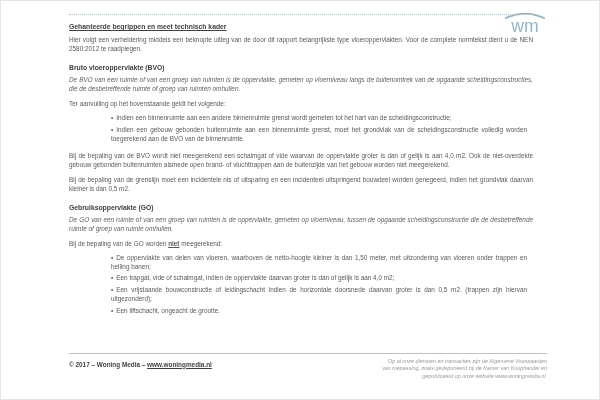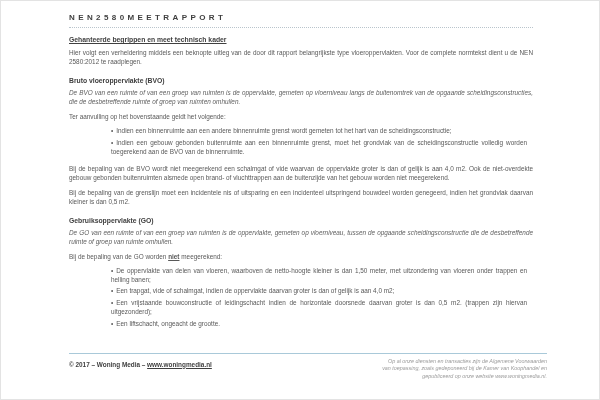--- a/index.html
+++ b/index.html
@@ -98,24 +98,29 @@
     color:#9a9a9a;
     text-align:right;
     line-height:1.45;
   }
 </style>
 </head>
 <body>
 
 <div class="page">
 
+  <div class="logo">
+    <svg viewBox="0 0 60 40" width="44" height="30">
+      <path d="M3,15 Q30,2 57,15" fill="none" stroke="#8fb6ca" stroke-width="2.5"></path>
+      <text x="30" y="33" text-anchor="middle" font-family="Liberation Sans, DejaVu Sans, sans-serif" font-size="24" fill="#8fb6ca">wm</text>
+    </svg>
+  </div>
 
   <div class="content">
 
-    <div class="doc-title">NEN2580MEETRAPPORT</div>
     <hr class="title-rule">
 
     <h1 class="section-head">Gehanteerde begrippen en meet technisch kader</h1>
     <p>Hier volgt een verheldering middels een beknopte uitleg van de door dit rapport belangrijkste type vloeroppervlakten. Voor de complete normtekst dient u de NEN 2580:2012 te raadplegen.</p>
 
     <h2 class="section-head">Bruto vloeroppervlakte (BVO)</h2>
     <p class="definition">De BVO van een ruimte of van een groep van ruimten is de oppervlakte, gemeten op vloerniveau langs de buitenomtrek van de opgaande scheidingsconstructies, die de desbetreffende ruimte of groep van ruimten omhullen.</p>
     <p class="lead">Ter aanvulling op het bovenstaande geldt het volgende:</p>
 
     <ul class="doc-list">

